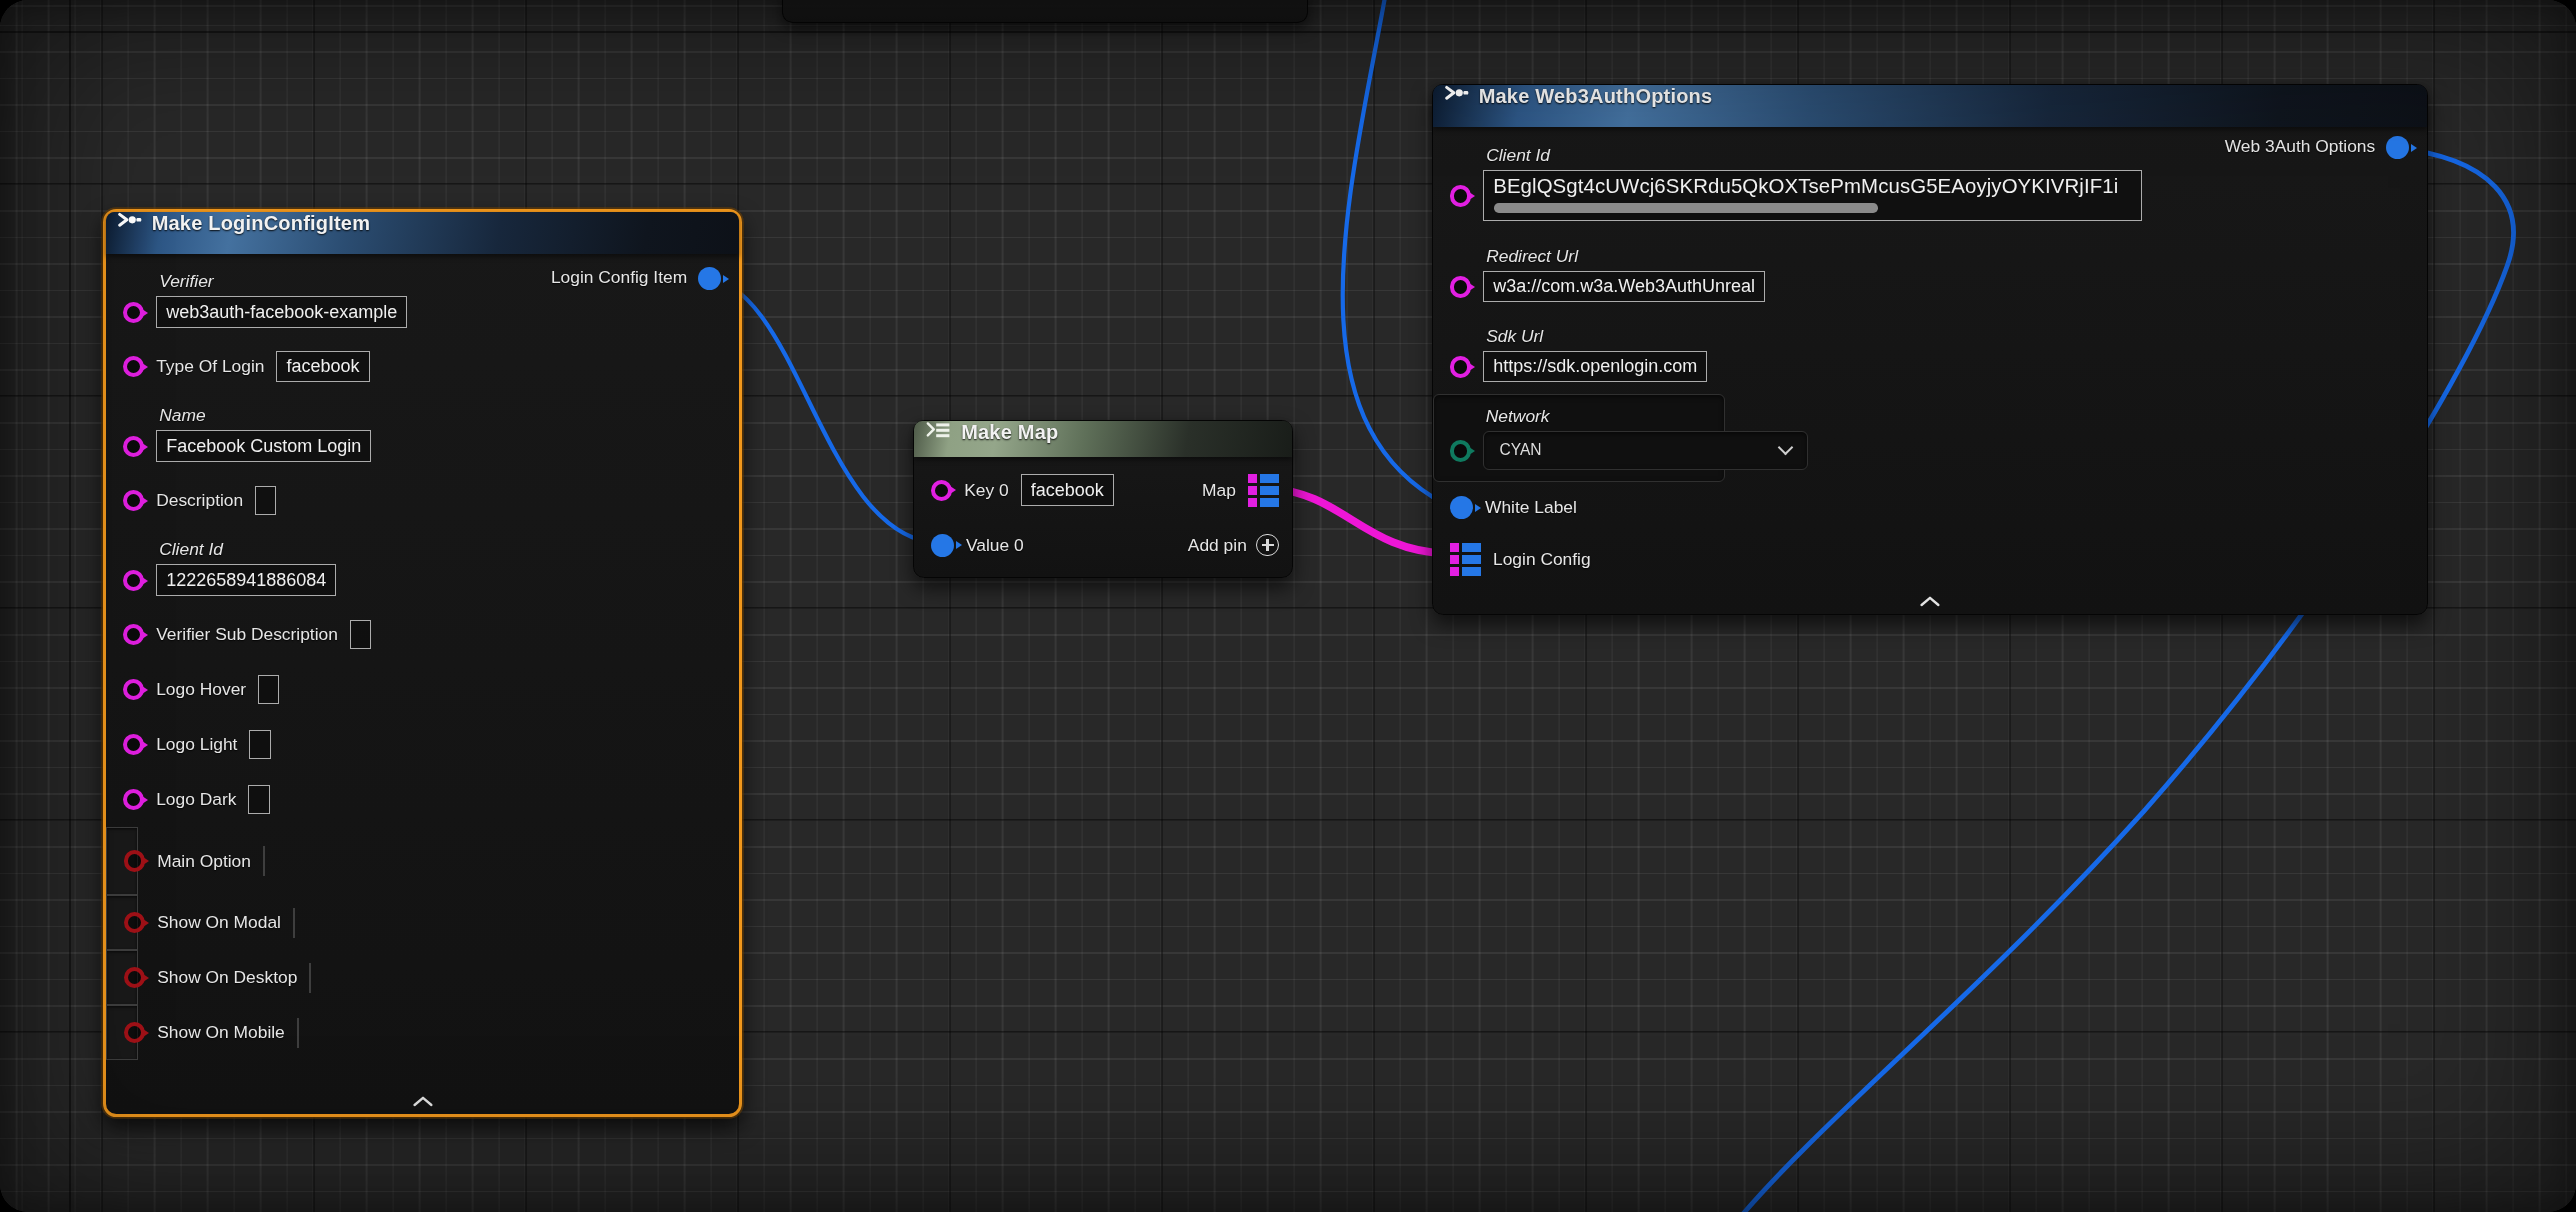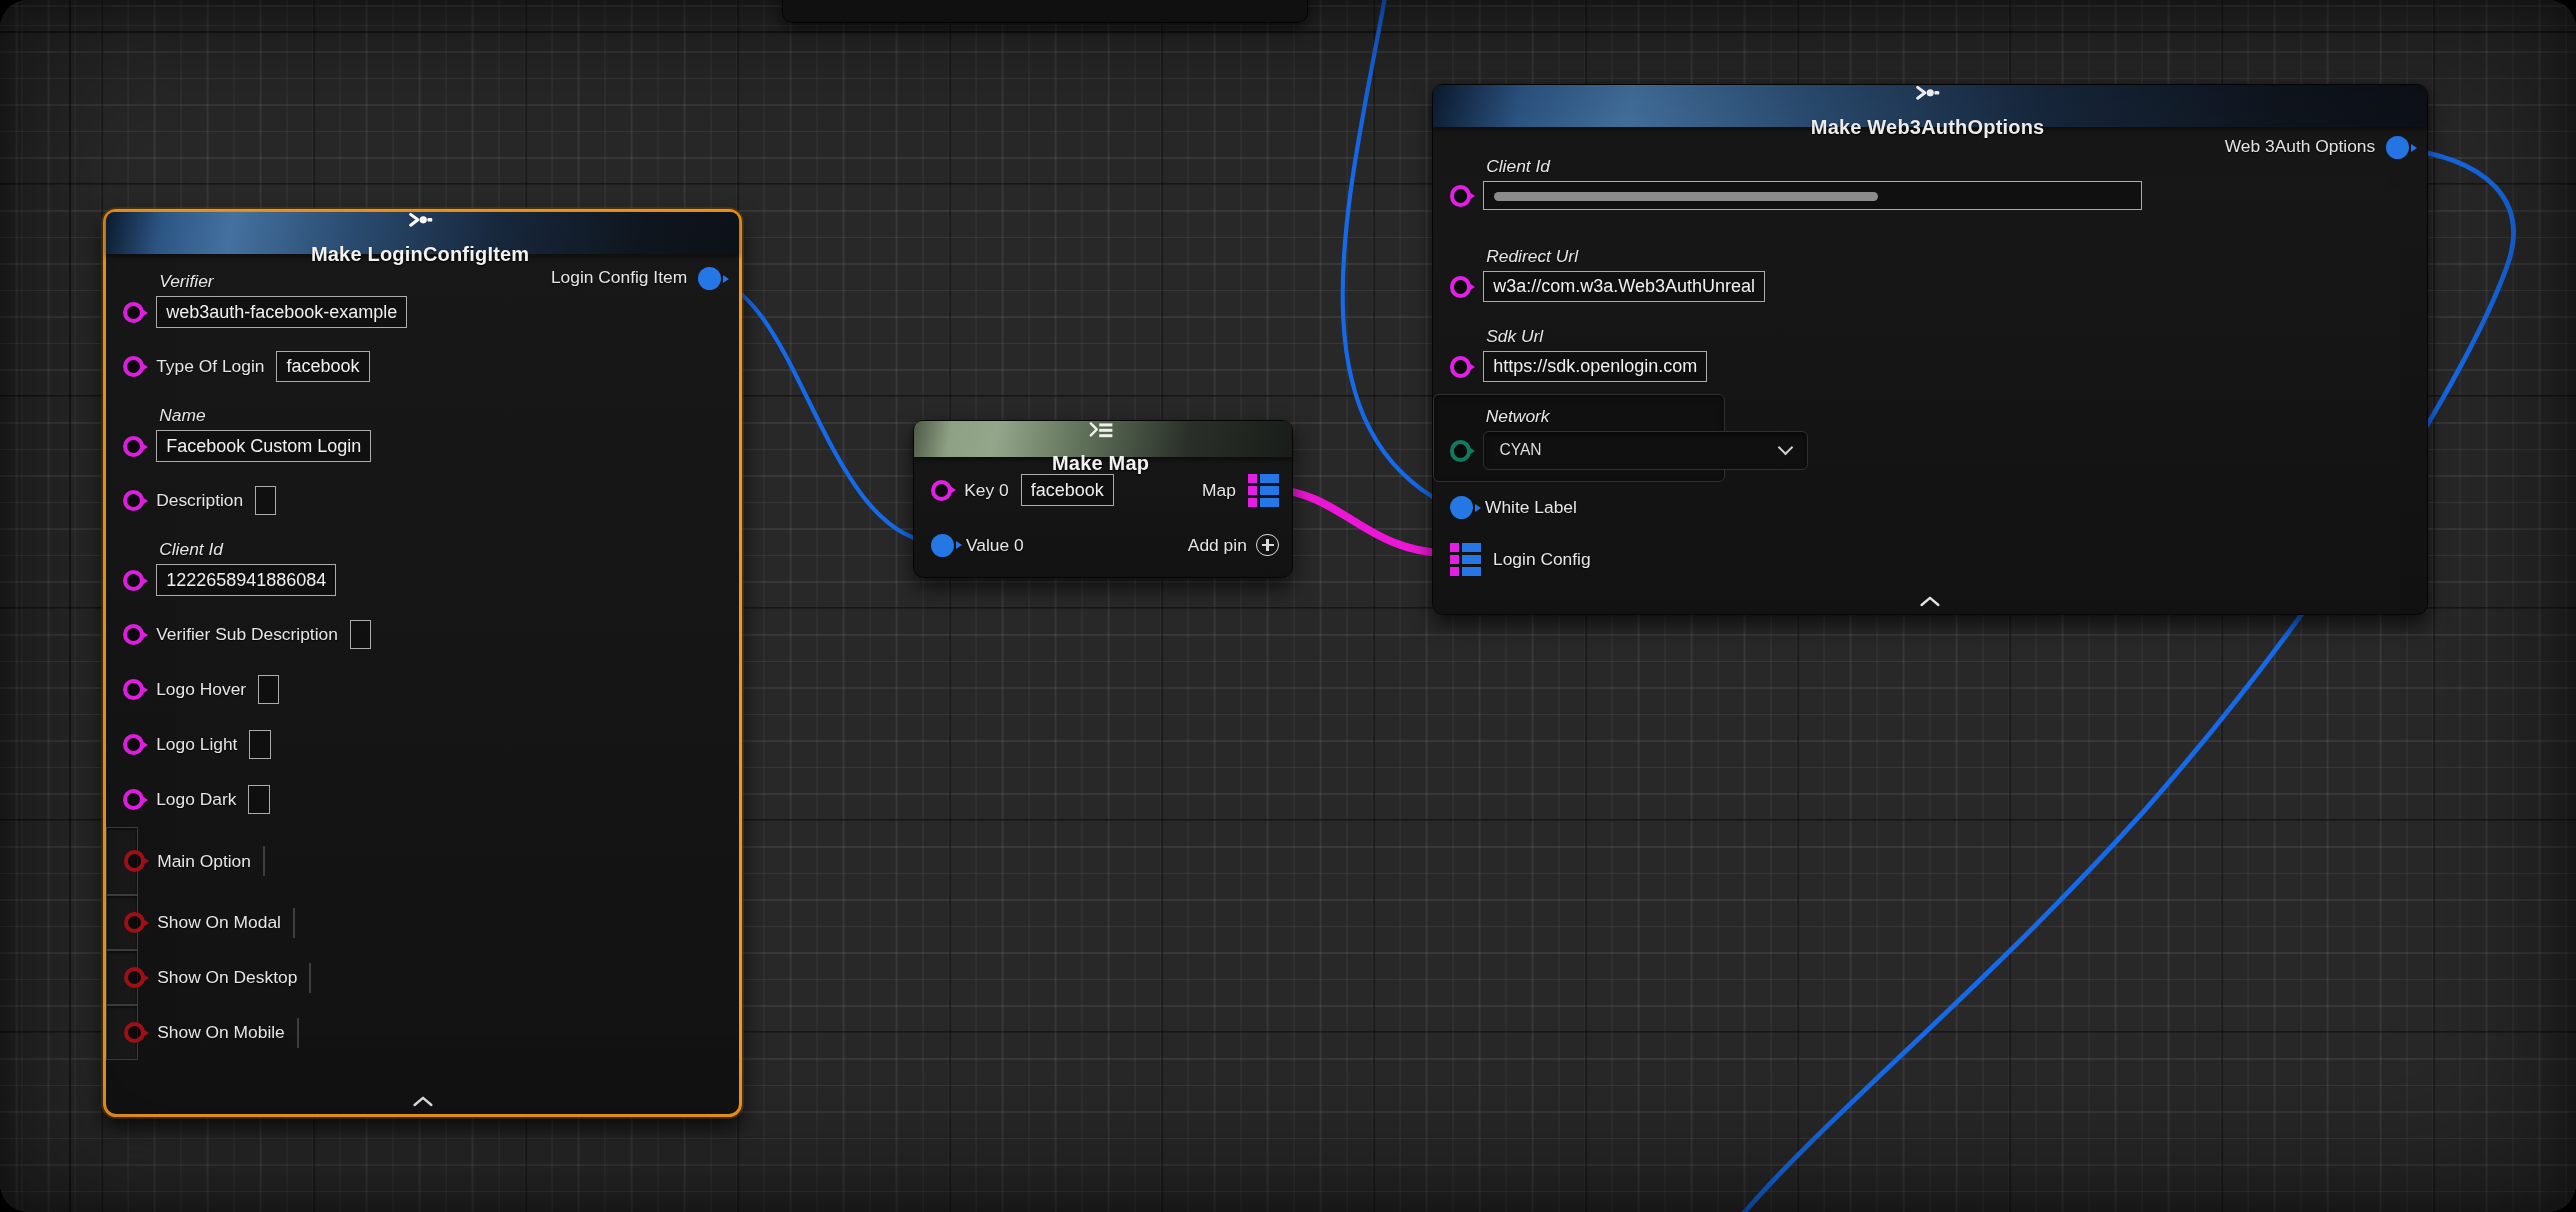--- a/index.html
+++ b/index.html
@@ -16,22 +16,22 @@
   .wires{position:absolute;left:0;top:0;z-index:2;}
   .wire{fill:none;stroke-linecap:round;}
   #nodes{position:absolute;inset:0;z-index:3;}
   .partial-node{position:absolute;z-index:1;background:linear-gradient(#212121,#161616);
     border:1.2px solid #070707;border-top:none;border-radius:0 0 10.8px 10.8px;
     box-shadow:0 6px 13.2px rgba(0,0,0,.55);}
   .node{position:absolute;background:linear-gradient(#181818,#121212);border:1.2px solid #050505;
     border-radius:10.8px;box-shadow:0 9.6px 20.4px rgba(0,0,0,.6);}
   .node.sel{border:3.6px solid var(--sel,#f0971c);border-radius:13.2px;
     box-shadow:0 0 0 1.8px rgba(120,70,0,.55),0 10.8px 21.6px rgba(0,0,0,.7);}
-  .hdr{height:42px;display:flex;align-items:center;gap:9.6px;padding:0 14.4px 0 9.6px;
-    border-radius:8.4px 8.4px 0 0;position:relative;box-shadow:0 2.4px 4.8px rgba(0,0,0,.45);flex-direction:column;}
+  .hdr{height:42px;display:flex;align-items:flex-start;gap:9.6px;padding:0 14.4px 0 9.6px;
+    border-radius:8.4px 8.4px 0 0;position:relative;box-shadow:0 2.4px 4.8px rgba(0,0,0,.45);}
   .hdr.blue{background:linear-gradient(100deg,#0c1c31 0%,#2d5685 9%,#44719f 20%,#2b4d72 38%,#17273c 62%,#0f151e 85%,#0d1118 100%);}
   .hdr.green{background:linear-gradient(100deg,#4e5a48 0%,#8fa184 10%,#94a68a 22%,#5f7059 45%,#2a3029 72%,#191d19 100%);}
   .hdr .title{font-size:20px;font-weight:bold;color:#f2f2f2;text-shadow:0 1.2px 1.8px rgba(0,0,0,.9);letter-spacing:0.2px;white-space:nowrap;}
   .hicon{display:flex;align-items:center;}
   .rows{position:relative;}
   .row{display:flex;align-items:center;gap:12px;padding-left:17px;padding-right:13.2px;box-sizing:border-box;}
   .sp{flex:1;}
   .pin{position:relative;flex:0 0 auto;}
   .pin.ring{width:13.2px;height:13.2px;border:4.8px solid var(--pc);border-radius:50%;background:rgba(5,5,5,.6);}
   .pin.filled{width:23px;height:23px;border-radius:50%;background:var(--pc);}
@@ -225,20 +225,21 @@
         </div>
         <div class="collapse"><svg width="20.4" height="10.8" viewBox="0 0 34 18">
             <polyline points="3,15 17,3 31,15" fill="none" stroke="#e2e2e2" stroke-width="4" stroke-linecap="round" stroke-linejoin="round"></polyline>
           </svg></div>
         <div class="rows" style="padding-top: 4.8px;">
           <div class="row text-stacked-scroll" style="height: 102px;">
             <span class="pin ring lowered" style="--pc: #e21fe2;"></span>
             <div class="stack">
               <span class="lbl">Client Id</span>
               <div class="field bigfield">
+                <span class="val">BEglQSgt4cUWcj6SKRdu5QkOXTsePmMcusG5EAoyjyOYKIVRjIF1i</span>
                 <div class="scrollbar"></div>
               </div>
             </div>
           </div>
           <div class="row text-stacked" style="height: 80px;">
             <span class="pin ring lowered" style="--pc: #e21fe2;"></span>
             <div class="stack">
               <span class="lbl">Redirect Url</span>
               <div class="field"><span class="val">w3a://com.w3a.Web3AuthUnreal</span></div>
             </div>

